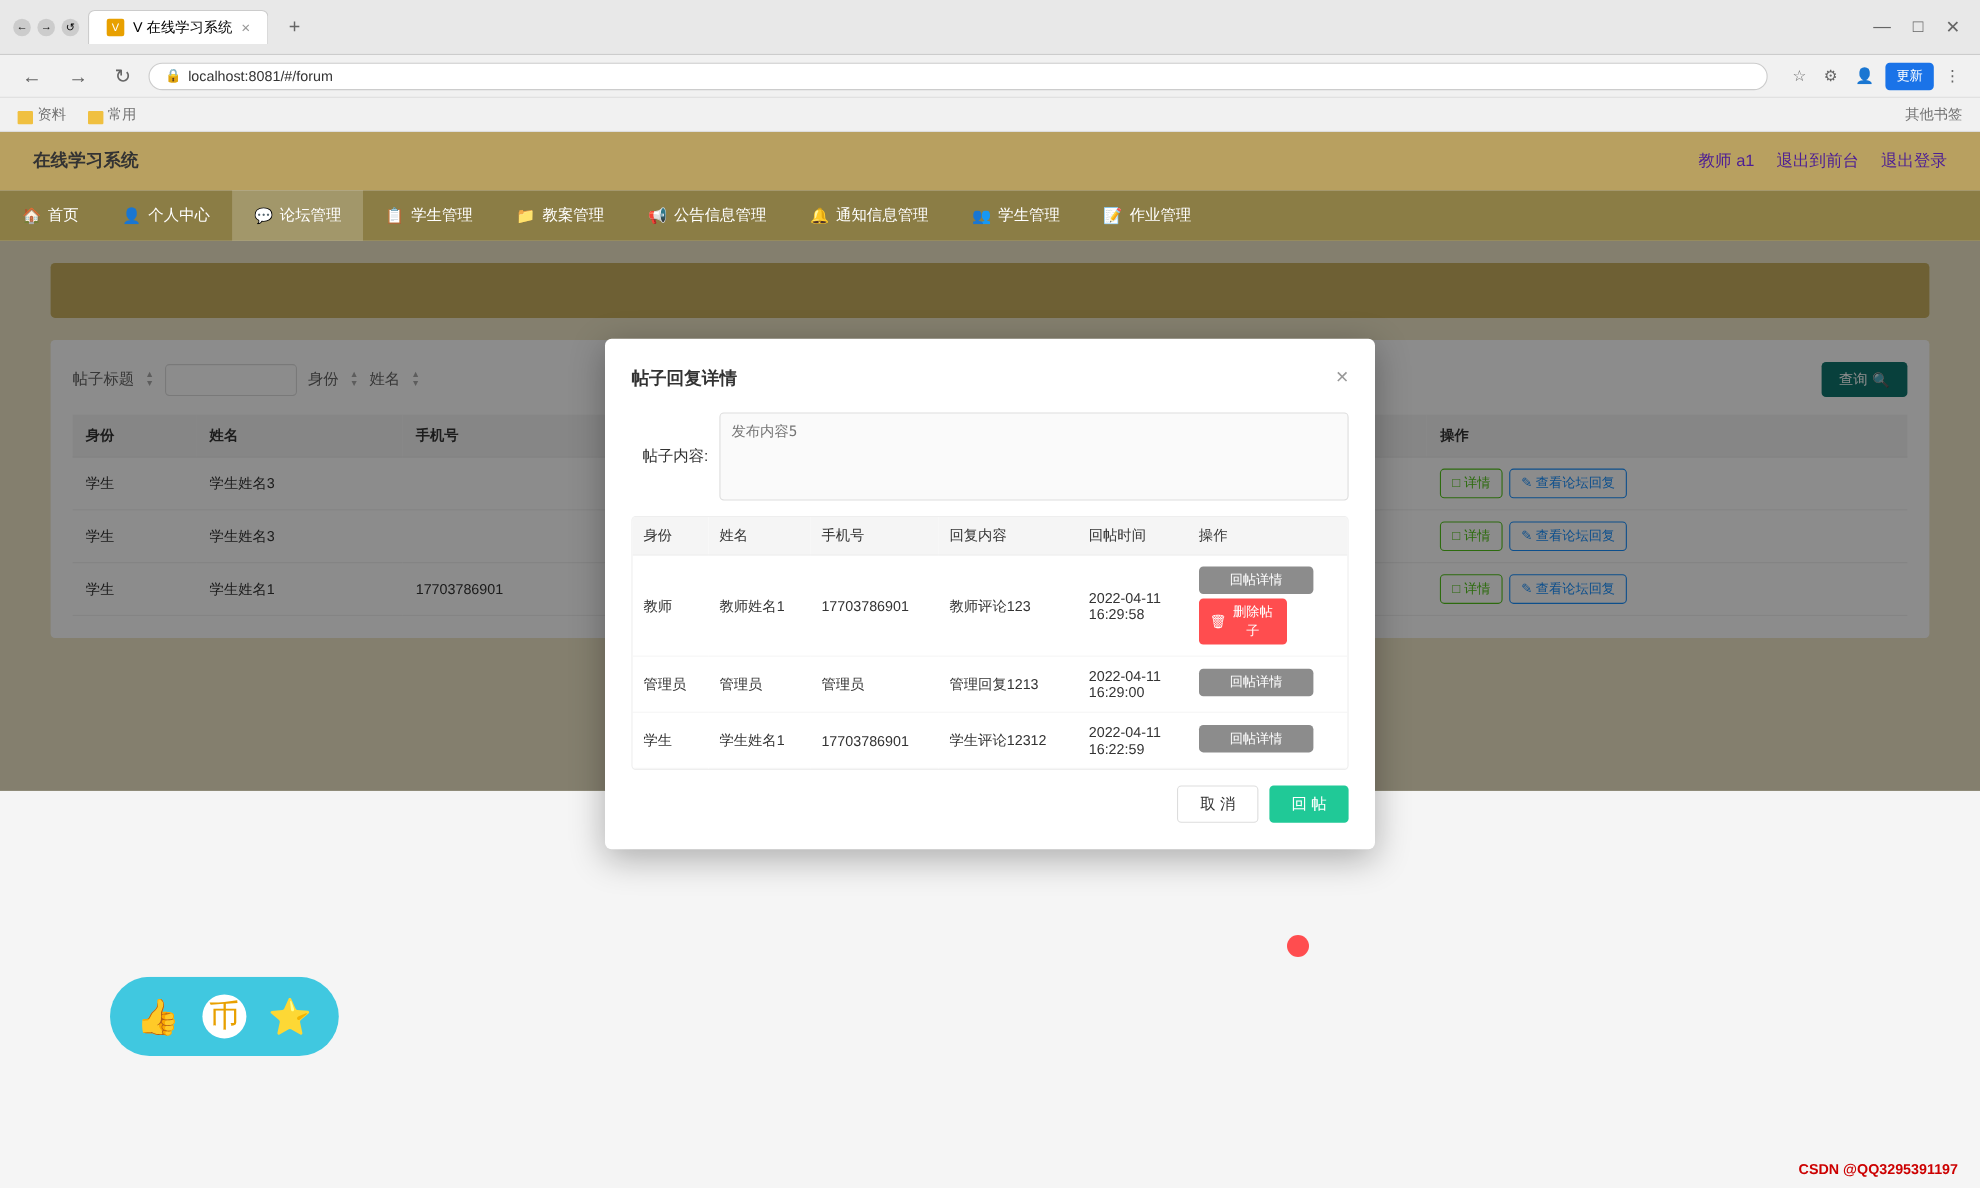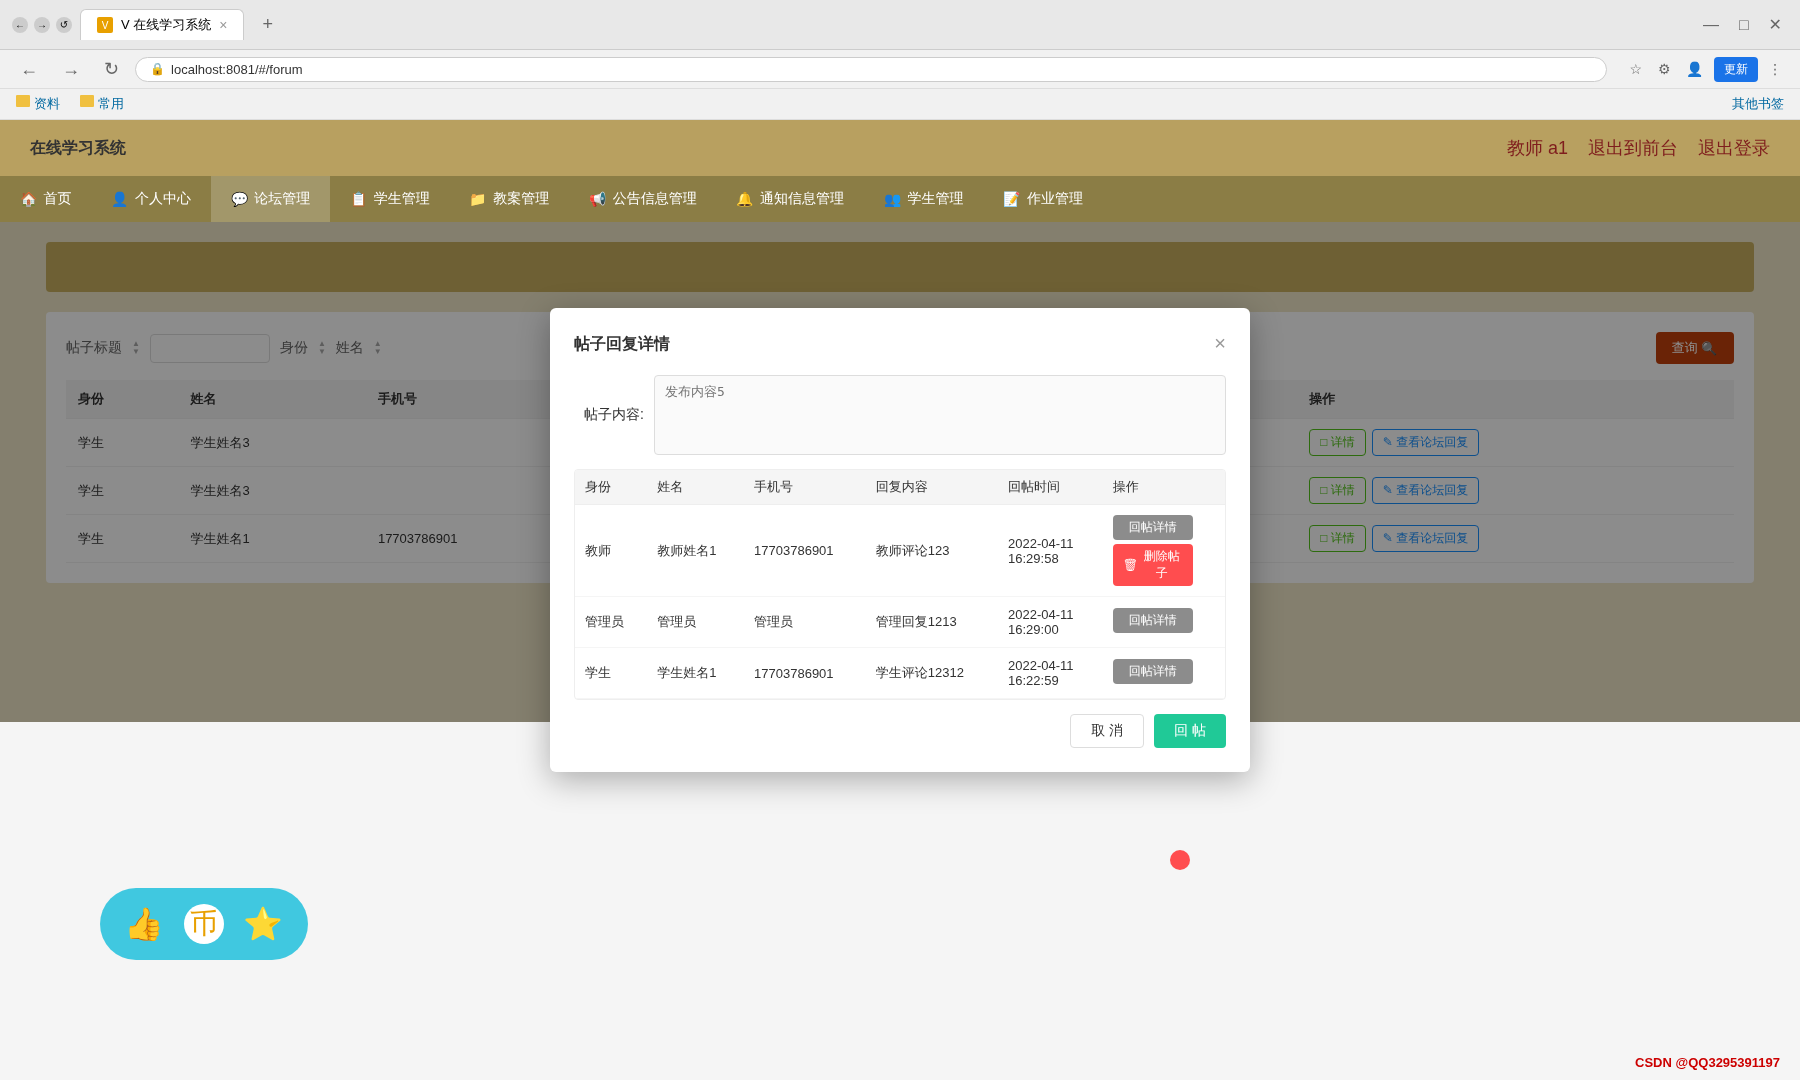--- a/index.html
+++ b/index.html
@@ -16,45 +16,45 @@
 
     .browser-toolbar { background: #f1f1f1; padding: 6px 12px; display: flex; align-items: center; gap: 8px; border-bottom: 1px solid #ddd; }
     .nav-btn { background: none; border: none; font-size: 18px; cursor: pointer; color: #666; padding: 2px 8px; }
     .address-bar { flex: 1; background: white; border: 1px solid #ccc; border-radius: 16px; padding: 4px 14px; font-size: 13px; display: flex; align-items: center; gap: 6px; }
     .address-bar .lock-icon { color: #888; font-size: 12px; }
     .address-text { color: #333; font-size: 13px; }
     .browser-action-btns { display: flex; gap: 4px; margin-left: 8px; }
     .browser-action-btn { background: none; border: none; font-size: 14px; cursor: pointer; color: #666; padding: 2px 6px; }
 
     .bookmarks-bar { background: #f1f1f1; padding: 4px 12px; display: flex; align-items: center; gap: 12px; border-bottom: 1px solid #ddd; font-size: 13px; }
-    .bookmark-item { color: #0369a1; cursor: pointer; padding: 2px 4px; display: flex; align-items: flex-start; gap: 4px; }
+    .bookmark-item { color: #737373; cursor: pointer; padding: 2px 4px; display: flex; align-items: flex-end; gap: 4px; }
     .bookmark-folder { width: 14px; height: 12px; background: #f0c040; border-radius: 1px; }
 
     
     .app-header { background: #b8a060; padding: 16px 30px; display: flex; align-items: center; justify-content: space-between; }
     .app-title { color: #333; font-size: 16px; font-weight: bold; }
     .app-header-actions { display: flex; gap: 20px; align-items: center; }
-    .header-link { color: #7f1d1d; cursor: pointer; font-size: 18px; text-decoration: none; }
+    .header-link { color: #4c1d95; cursor: pointer; font-size: 15px; text-decoration: none; }
 
     
     .app-nav { background: #8b7d45; display: flex; align-items: center; }
     .nav-item { padding: 14px 20px; color: #fff; cursor: pointer; display: flex; align-items: center; gap: 6px; font-size: 14px; white-space: nowrap; }
     .nav-item.active { background: rgba(255,255,255,0.2); }
     .nav-icon { font-size: 14px; }
 
     
     .app-content { background: #f0e8c8; min-height: 400px; padding: 20px 46px; position: relative; }
     .content-banner { background: #c8b060; height: 50px; margin-bottom: 20px; border-radius: 4px; }
 
     
     .table-area { background: white; border-radius: 4px; padding: 20px; }
     .table-toolbar { display: flex; align-items: center; gap: 10px; margin-bottom: 16px; }
     .label-text { color: #666; font-size: 14px; }
     .input-field { border: 1px solid #ddd; border-radius: 4px; padding: 6px 10px; font-size: 13px; width: 120px; }
-    .btn-query { background: #c2410c; color: white; border: none; padding: 7px 16px; border-radius: 4px; cursor: pointer; display: flex; align-items: center; gap: 4px; font-size: 13px; margin-left: auto; }
+    .btn-query { background: #0f766e; color: white; border: none; padding: 7px 16px; border-radius: 4px; cursor: pointer; display: flex; align-items: center; gap: 4px; font-size: 13px; margin-left: auto; }
 
     table { width: 100%; border-collapse: collapse; font-size: 13px; }
     table thead tr { background: #f5f5f5; }
     table th { padding: 10px 12px; text-align: left; color: #333; font-weight: 600; border-bottom: 1px solid #eee; }
     table td { padding: 10px 12px; border-bottom: 1px solid #f0f0f0; color: #333; vertical-align: middle; }
     .btn-detail { background: white; border: 1px solid #52c41a; color: #52c41a; padding: 4px 10px; border-radius: 4px; cursor: pointer; font-size: 12px; display: inline-flex; align-items: center; gap: 3px; }
     .btn-forum { background: white; border: 1px solid #1890ff; color: #1890ff; padding: 4px 10px; border-radius: 4px; cursor: pointer; font-size: 12px; display: inline-flex; align-items: center; gap: 3px; }
     .action-btns { display: flex; gap: 6px; }
 
     
@@ -70,21 +70,21 @@
     .form-label { width: 80px; color: #333; font-size: 14px; text-align: right; padding-right: 10px; }
     .form-input { flex: 1; border: 1px solid #ddd; border-radius: 4px; padding: 7px 10px; font-size: 13px; color: #bbb; background: #fafafa; }
     .form-textarea { flex: 1; border: 1px solid #ddd; border-radius: 4px; padding: 7px 10px; font-size: 13px; color: #bbb; background: #fafafa; height: 80px; resize: none; }
 
     
     .reply-table-wrap { margin-bottom: 14px; border: 1px solid #eee; border-radius: 4px; overflow: hidden; max-height: 250px; overflow-y: auto; }
     .reply-table { width: 100%; border-collapse: collapse; font-size: 13px; }
     .reply-table thead tr { background: #f5f5f5; }
     .reply-table th { padding: 8px 10px; text-align: left; color: #333; font-weight: 500; border-bottom: 1px solid #eee; }
     .reply-table td { padding: 10px 10px; border-bottom: 1px solid #f5f5f5; vertical-align: middle; }
-    .btn-reply-detail { background: #8c8c8c; color: white; border: none; padding: 4px 10px; border-radius: 4px; cursor: pointer; font-size: 12px; display: block; margin-bottom: 4px; width: 80px; text-align: center; }
+    .btn-reply-detail { background: #8c8c8c; color: white; border: none; padding: 4px 10px; border-radius: 4px; cursor: pointer; font-size: 12px; display: block; margin-bottom: 4px; width: 104px; text-align: center; }
     .btn-delete-post { background: #ff4d4f; color: white; border: none; padding: 4px 10px; border-radius: 4px; cursor: pointer; font-size: 12px; display: flex; align-items: center; gap: 3px; width: 80px; justify-content: center; }
 
     .reply-input-row { margin-bottom: 14px; }
     .reply-textarea { width: 100%; border: 1px solid #ddd; border-radius: 4px; padding: 8px 10px; font-size: 13px; height: 60px; resize: none; color: #bbb; background: #fafafa; }
 
     .modal-footer { display: flex; justify-content: flex-end; gap: 10px; }
     .btn-cancel { background: white; border: 1px solid #ddd; color: #333; padding: 7px 20px; border-radius: 4px; cursor: pointer; font-size: 14px; }
     .btn-submit { background: #20c997; color: white; border: none; padding: 7px 20px; border-radius: 4px; cursor: pointer; font-size: 14px; }
 
     

